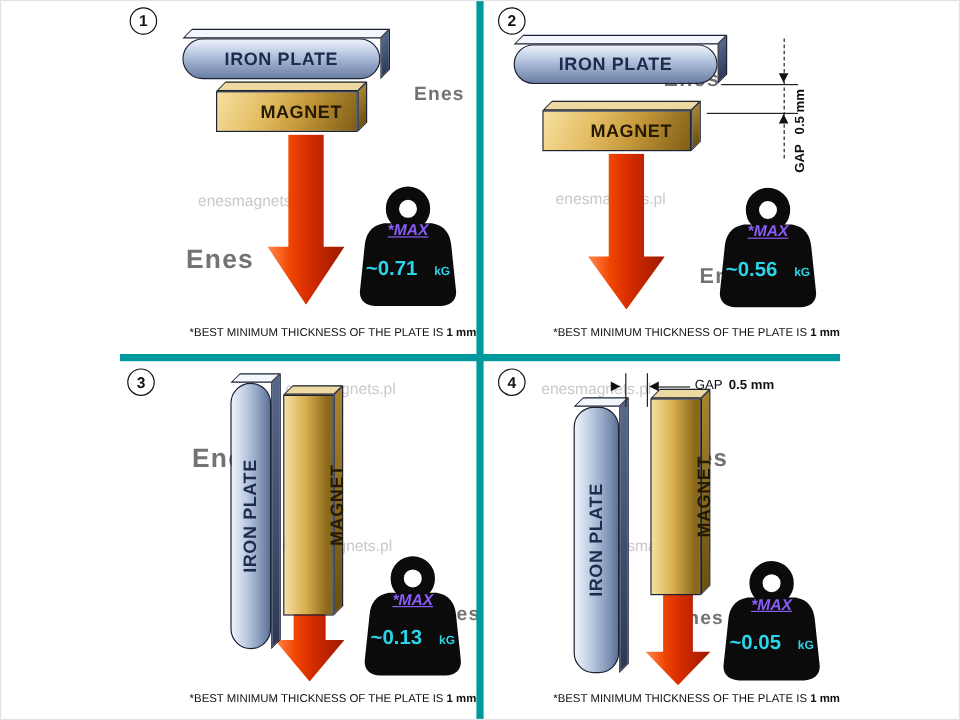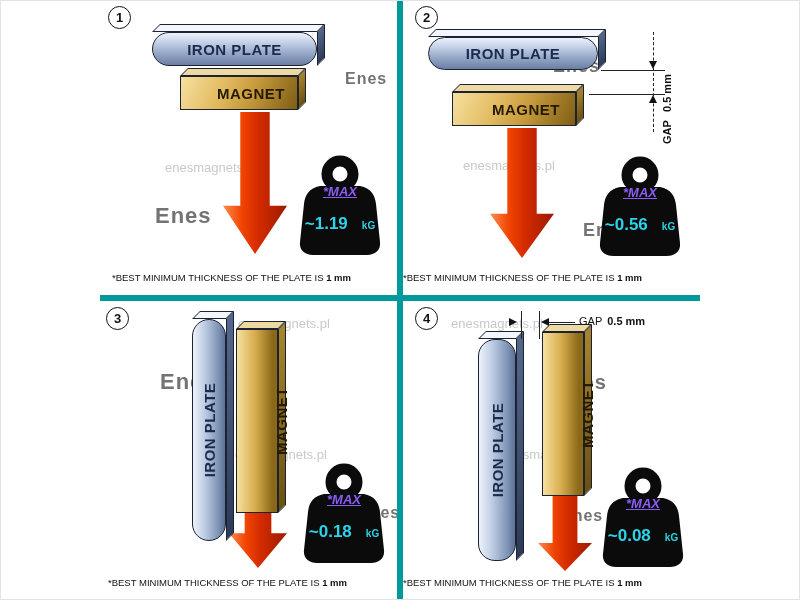--- a/index.html
+++ b/index.html
@@ -105,21 +105,21 @@
     color:#8b5cf6;font-weight:bold;font-style:italic;font-size:13px;text-decoration:underline;
   }
   .wval{
     position:absolute;top:59px;left:0;width:100%;text-align:center;
     color:#2bd4e8;font-weight:bold;font-size:17px;white-space:nowrap;
   }
   .wunit{font-size:10px;margin-left:14px;}
 
   
   .caption{
-    position:absolute;left:0;right:0;bottom:12px;text-align:left;
+    position:absolute;left:0;right:0;bottom:12px;text-align:right;
     font-size:9.5px;color:#111;z-index:4;white-space:nowrap;
   }
   #p1 .caption{padding-left:12px;}
   #p3 .caption{padding-left:8px;}
 
   
   .gap-dim{position:absolute;inset:0;z-index:4;pointer-events:none;}
   .gap-dim > div{position:absolute;}
   .dimline{left:250px;top:32px;height:100px;border-left:1px dashed #222;width:0;}
   .tick{border-top:1px solid #222;height:0;}
@@ -176,21 +176,21 @@
   </div>
 
   <div class="arrow"></div>
 
   <div class="weight">
     <svg width="84" height="104" viewBox="0 0 84 104">
       <circle cx="42" cy="19" r="13" fill="none" stroke="#0b0b0b" stroke-width="11"></circle>
       <path d="M22 31 h40 c11 2 15 9 16 18 l4 38 c1 8 -5 13 -13 13 H15 c-8 0 -14 -5 -13 -13 l4 -38 c1 -9 5 -16 16 -18 z" fill="#0b0b0b"></path>
     </svg>
     <div class="wmax">*MAX</div>
-    <div class="wval"><span>~1.19</span><span class="wunit">kG</span></div>
+    <div class="wval"><span>~0.71</span><span class="wunit">kG</span></div>
   </div>
 
   <div class="caption"><span>*BEST MINIMUM THICKNESS OF THE PLATE IS</span>&nbsp;<b>1 mm</b></div>
 </div>
 
 <div class="panel" id="p2">
   <div class="num">2</div>
   <div class="wm site wm1">enesmagnets.pl</div>
   <div class="wm logo wml1">Enes</div>
   <div class="wm logo wml2">Enes</div>
@@ -258,21 +258,21 @@
       <span class="slab-label magnet-label">MAGNET</span>
     </div>
   </div>
 
   <div class="weight">
     <svg width="84" height="104" viewBox="0 0 84 104">
       <circle cx="42" cy="19" r="13" fill="none" stroke="#0b0b0b" stroke-width="11"></circle>
       <path d="M22 31 h40 c11 2 15 9 16 18 l4 38 c1 8 -5 13 -13 13 H15 c-8 0 -14 -5 -13 -13 l4 -38 c1 -9 5 -16 16 -18 z" fill="#0b0b0b"></path>
     </svg>
     <div class="wmax">*MAX</div>
-    <div class="wval"><span>~0.18</span><span class="wunit">kG</span></div>
+    <div class="wval"><span>~0.13</span><span class="wunit">kG</span></div>
   </div>
 
   <div class="caption"><span>*BEST MINIMUM THICKNESS OF THE PLATE IS</span>&nbsp;<b>1 mm</b></div>
 </div>
 
 <div class="panel" id="p4">
   <div class="num">4</div>
   <div class="wm site wm1">enesmagnets.pl</div>
   <div class="wm site wm2">enesmagnets.pl</div>
   <div class="wm logo wml1">Enes</div>
@@ -304,17 +304,17 @@
     <div class="hline"></div>
     <div class="gap-label-h"><span>GAP</span><b>0.5 mm</b></div>
   </div>
 
   <div class="weight">
     <svg width="84" height="104" viewBox="0 0 84 104">
       <circle cx="42" cy="19" r="13" fill="none" stroke="#0b0b0b" stroke-width="11"></circle>
       <path d="M22 31 h40 c11 2 15 9 16 18 l4 38 c1 8 -5 13 -13 13 H15 c-8 0 -14 -5 -13 -13 l4 -38 c1 -9 5 -16 16 -18 z" fill="#0b0b0b"></path>
     </svg>
     <div class="wmax">*MAX</div>
-    <div class="wval"><span>~0.08</span><span class="wunit">kG</span></div>
+    <div class="wval"><span>~0.05</span><span class="wunit">kG</span></div>
   </div>
 
   <div class="caption"><span>*BEST MINIMUM THICKNESS OF THE PLATE IS</span>&nbsp;<b>1 mm</b></div>
 </div>
 
 </body></html>

